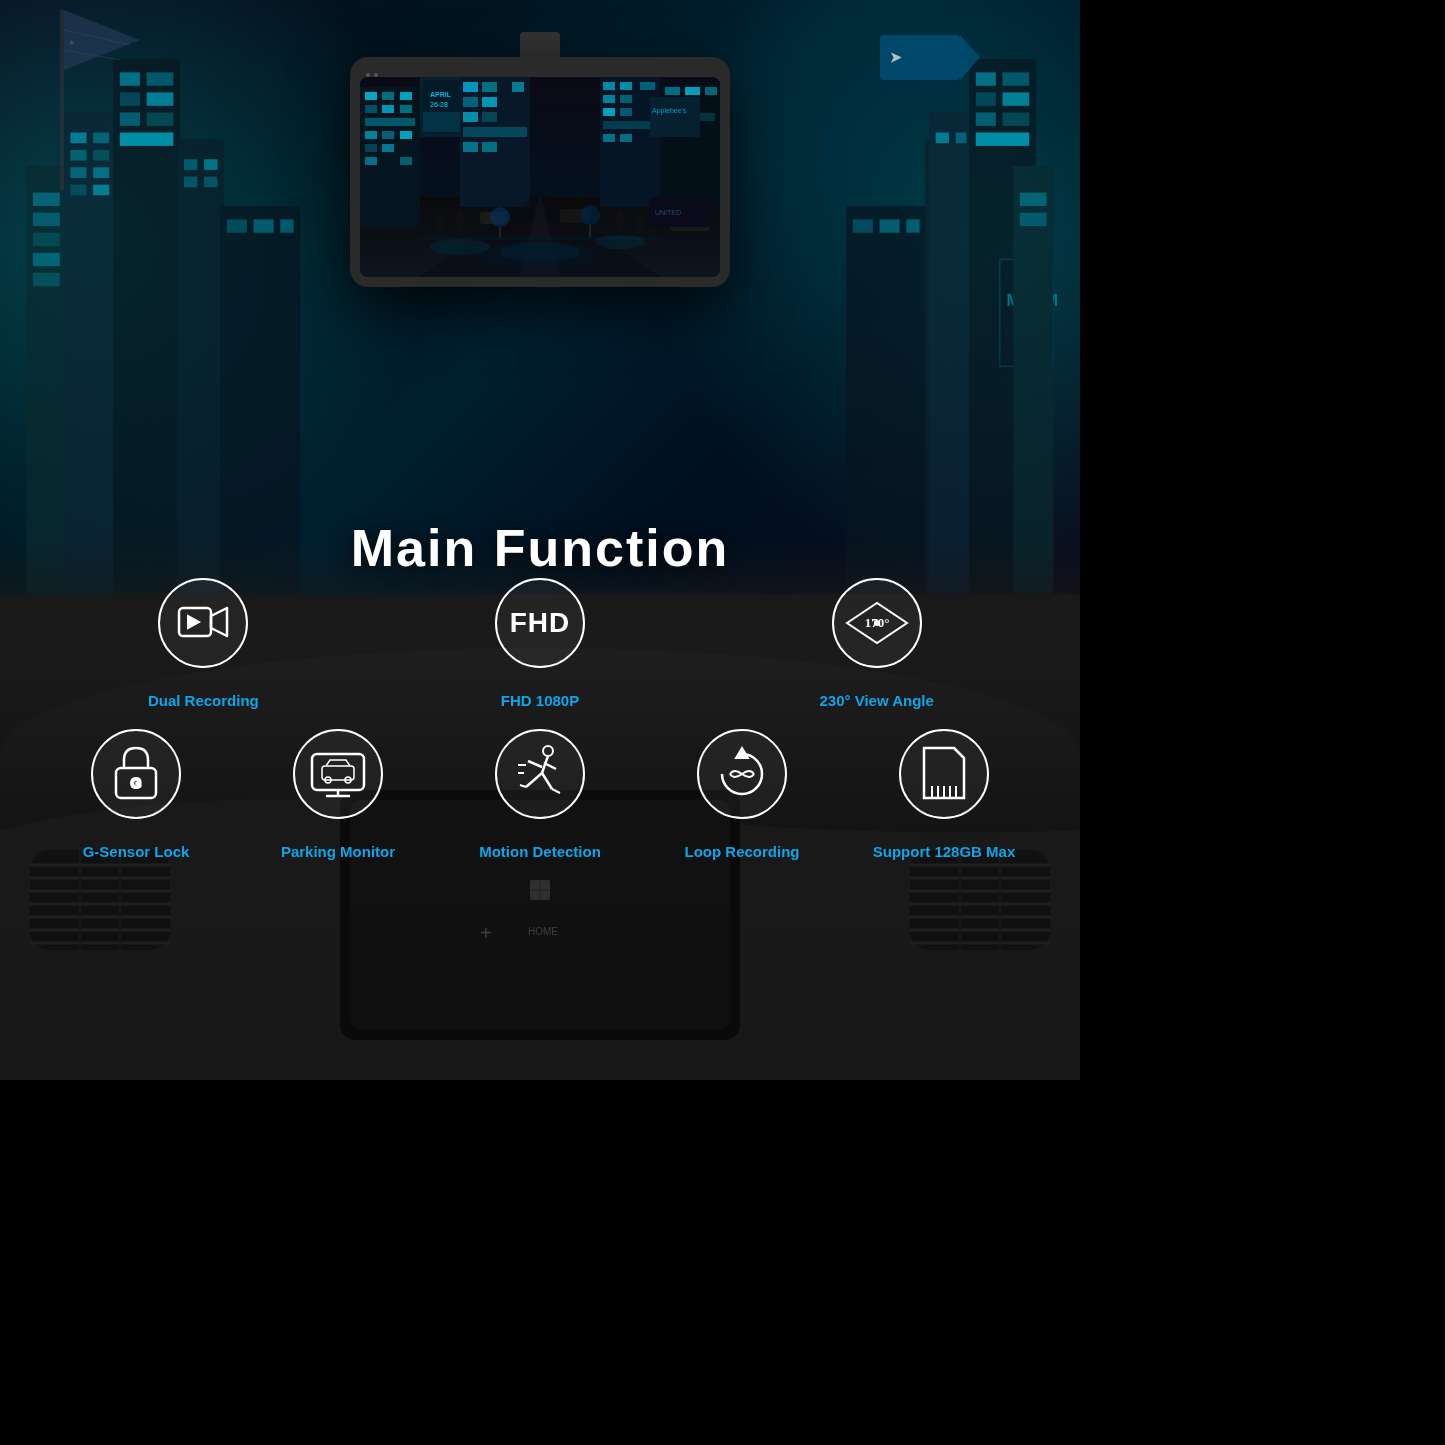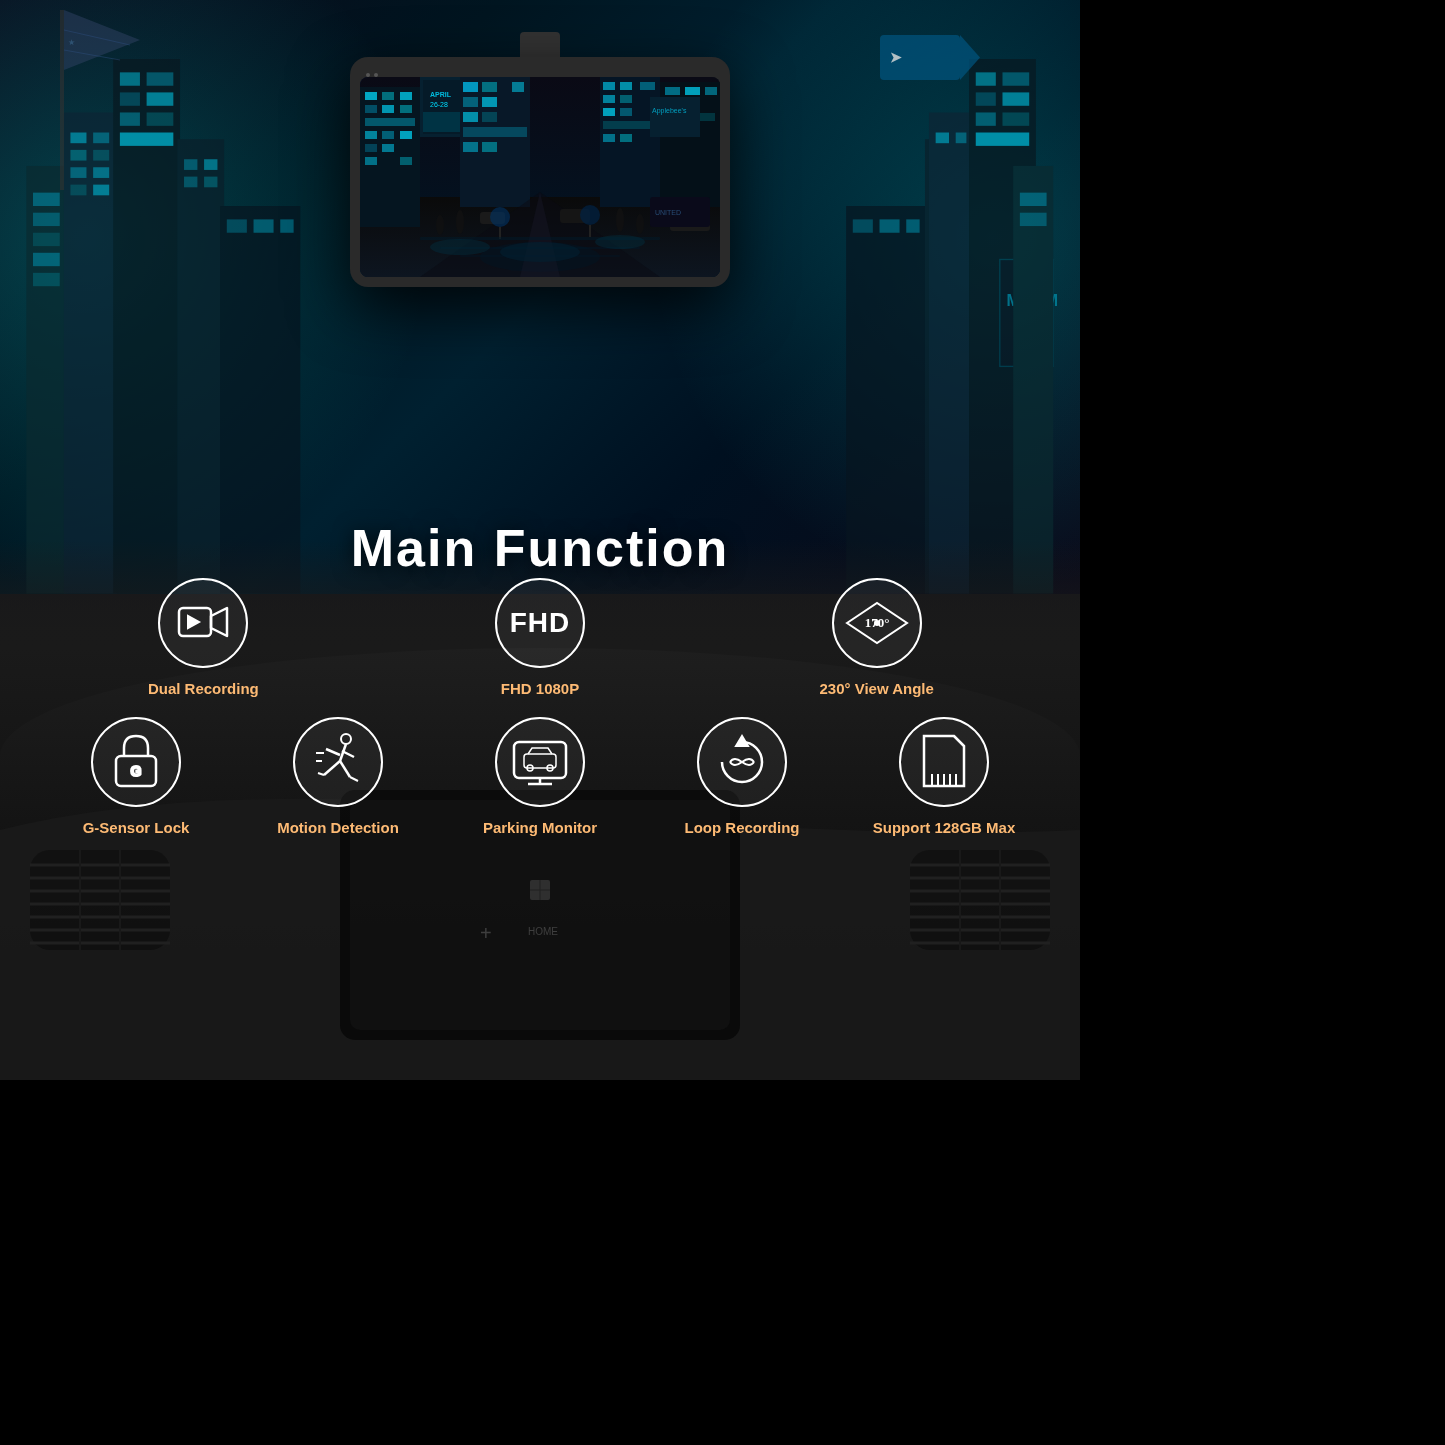--- a/index.html
+++ b/index.html
@@ -135,21 +135,21 @@
       display: flex;
       justify-content: space-around;
       align-items: flex-start;
       gap: 10px;
     }
 
     .feature-item {
       display: flex;
       flex-direction: column;
       align-items: center;
-      gap: 12px;
+      gap: 24px;
       flex: 1;
     }
 
     .feature-icon-wrap {
       width: 90px;
       height: 90px;
       border-radius: 50%;
       border: 2.5px solid #fff;
       display: flex;
       align-items: center;
@@ -157,21 +157,21 @@
       background: rgba(255,255,255,0.05);
     }
 
     .feature-icon-wrap svg {
       fill: none;
       stroke: #fff;
       stroke-width: 2;
     }
 
     .feature-label {
-      color: #fdba74;
+      color: #0ea5e9;
       font-size: 15px;
       font-weight: 600;
       text-align: center;
       white-space: nowrap;
     }
 
     
     .fhd-box {
       width: 90px;
       height: 90px;
@@ -511,60 +511,60 @@
             <path d="M14,22 L14,14 Q14,2 26,2 Q38,2 38,14 L38,22" stroke="#fff" stroke-width="2.5" fill="none"></path>
 
             <text x="26" y="42" text-anchor="middle" fill="#fff" font-size="14" font-weight="bold">G</text>
           </svg>
         </div>
         <span class="feature-label">G-Sensor Lock</span>
       </div>
 
       <div class="feature-item">
         <div class="feature-icon-wrap">
+          <svg width="60" height="48" viewBox="0 0 60 48">
+
+            <rect x="4" y="4" width="52" height="36" rx="5" stroke="#fff" stroke-width="2.5" fill="none"></rect>
+
+            <line x1="30" y1="40" x2="30" y2="46" stroke="#fff" stroke-width="2.5"></line>
+            <line x1="18" y1="46" x2="42" y2="46" stroke="#fff" stroke-width="2.5"></line>
+
+            <rect x="14" y="16" width="32" height="14" rx="3" stroke="#fff" stroke-width="1.5" fill="none"></rect>
+
+            <path d="M18,16 L22,10 L38,10 L42,16" stroke="#fff" stroke-width="1.5" fill="none"></path>
+
+            <circle cx="20" cy="30" r="3" stroke="#fff" stroke-width="1.5" fill="none"></circle>
+            <circle cx="40" cy="30" r="3" stroke="#fff" stroke-width="1.5" fill="none"></circle>
+          </svg>
+        </div>
+        <span class="feature-label">Parking Monitor</span>
+      </div>
+
+      <div class="feature-item">
+        <div class="feature-icon-wrap">
           <svg width="48" height="58" viewBox="0 0 48 58">
 
             <circle cx="32" cy="6" r="5" stroke="#fff" stroke-width="2" fill="none"></circle>
 
             <line x1="32" y1="11" x2="26" y2="28" stroke="#fff" stroke-width="2.5"></line>
 
             <line x1="26" y1="22" x2="12" y2="16" stroke="#fff" stroke-width="2.5"></line>
             <line x1="28" y1="18" x2="40" y2="24" stroke="#fff" stroke-width="2.5"></line>
 
             <line x1="26" y1="28" x2="10" y2="42" stroke="#fff" stroke-width="2.5"></line>
             <line x1="26" y1="28" x2="36" y2="44" stroke="#fff" stroke-width="2.5"></line>
 
             <line x1="10" y1="42" x2="4" y2="40" stroke="#fff" stroke-width="2"></line>
             <line x1="36" y1="44" x2="44" y2="48" stroke="#fff" stroke-width="2"></line>
 
             <line x1="2" y1="20" x2="10" y2="20" stroke="#fff" stroke-width="2"></line>
             <line x1="2" y1="28" x2="8" y2="28" stroke="#fff" stroke-width="2"></line>
           </svg>
         </div>
         <span class="feature-label">Motion Detection</span>
-      </div>
-
-      <div class="feature-item">
-        <div class="feature-icon-wrap">
-          <svg width="60" height="48" viewBox="0 0 60 48">
-
-            <rect x="4" y="4" width="52" height="36" rx="5" stroke="#fff" stroke-width="2.5" fill="none"></rect>
-
-            <line x1="30" y1="40" x2="30" y2="46" stroke="#fff" stroke-width="2.5"></line>
-            <line x1="18" y1="46" x2="42" y2="46" stroke="#fff" stroke-width="2.5"></line>
-
-            <rect x="14" y="16" width="32" height="14" rx="3" stroke="#fff" stroke-width="1.5" fill="none"></rect>
-
-            <path d="M18,16 L22,10 L38,10 L42,16" stroke="#fff" stroke-width="1.5" fill="none"></path>
-
-            <circle cx="20" cy="30" r="3" stroke="#fff" stroke-width="1.5" fill="none"></circle>
-            <circle cx="40" cy="30" r="3" stroke="#fff" stroke-width="1.5" fill="none"></circle>
-          </svg>
-        </div>
-        <span class="feature-label">Parking Monitor</span>
       </div>
 
       <div class="feature-item">
         <div class="feature-icon-wrap">
           <svg width="56" height="56" viewBox="0 0 56 56">
 
             <path d="M28,8 A20,20 0 1,1 8,28" stroke="#fff" stroke-width="2.5" fill="none"></path>
 
             <polygon points="28,2 22,12 34,12" fill="#fff"></polygon>
 

